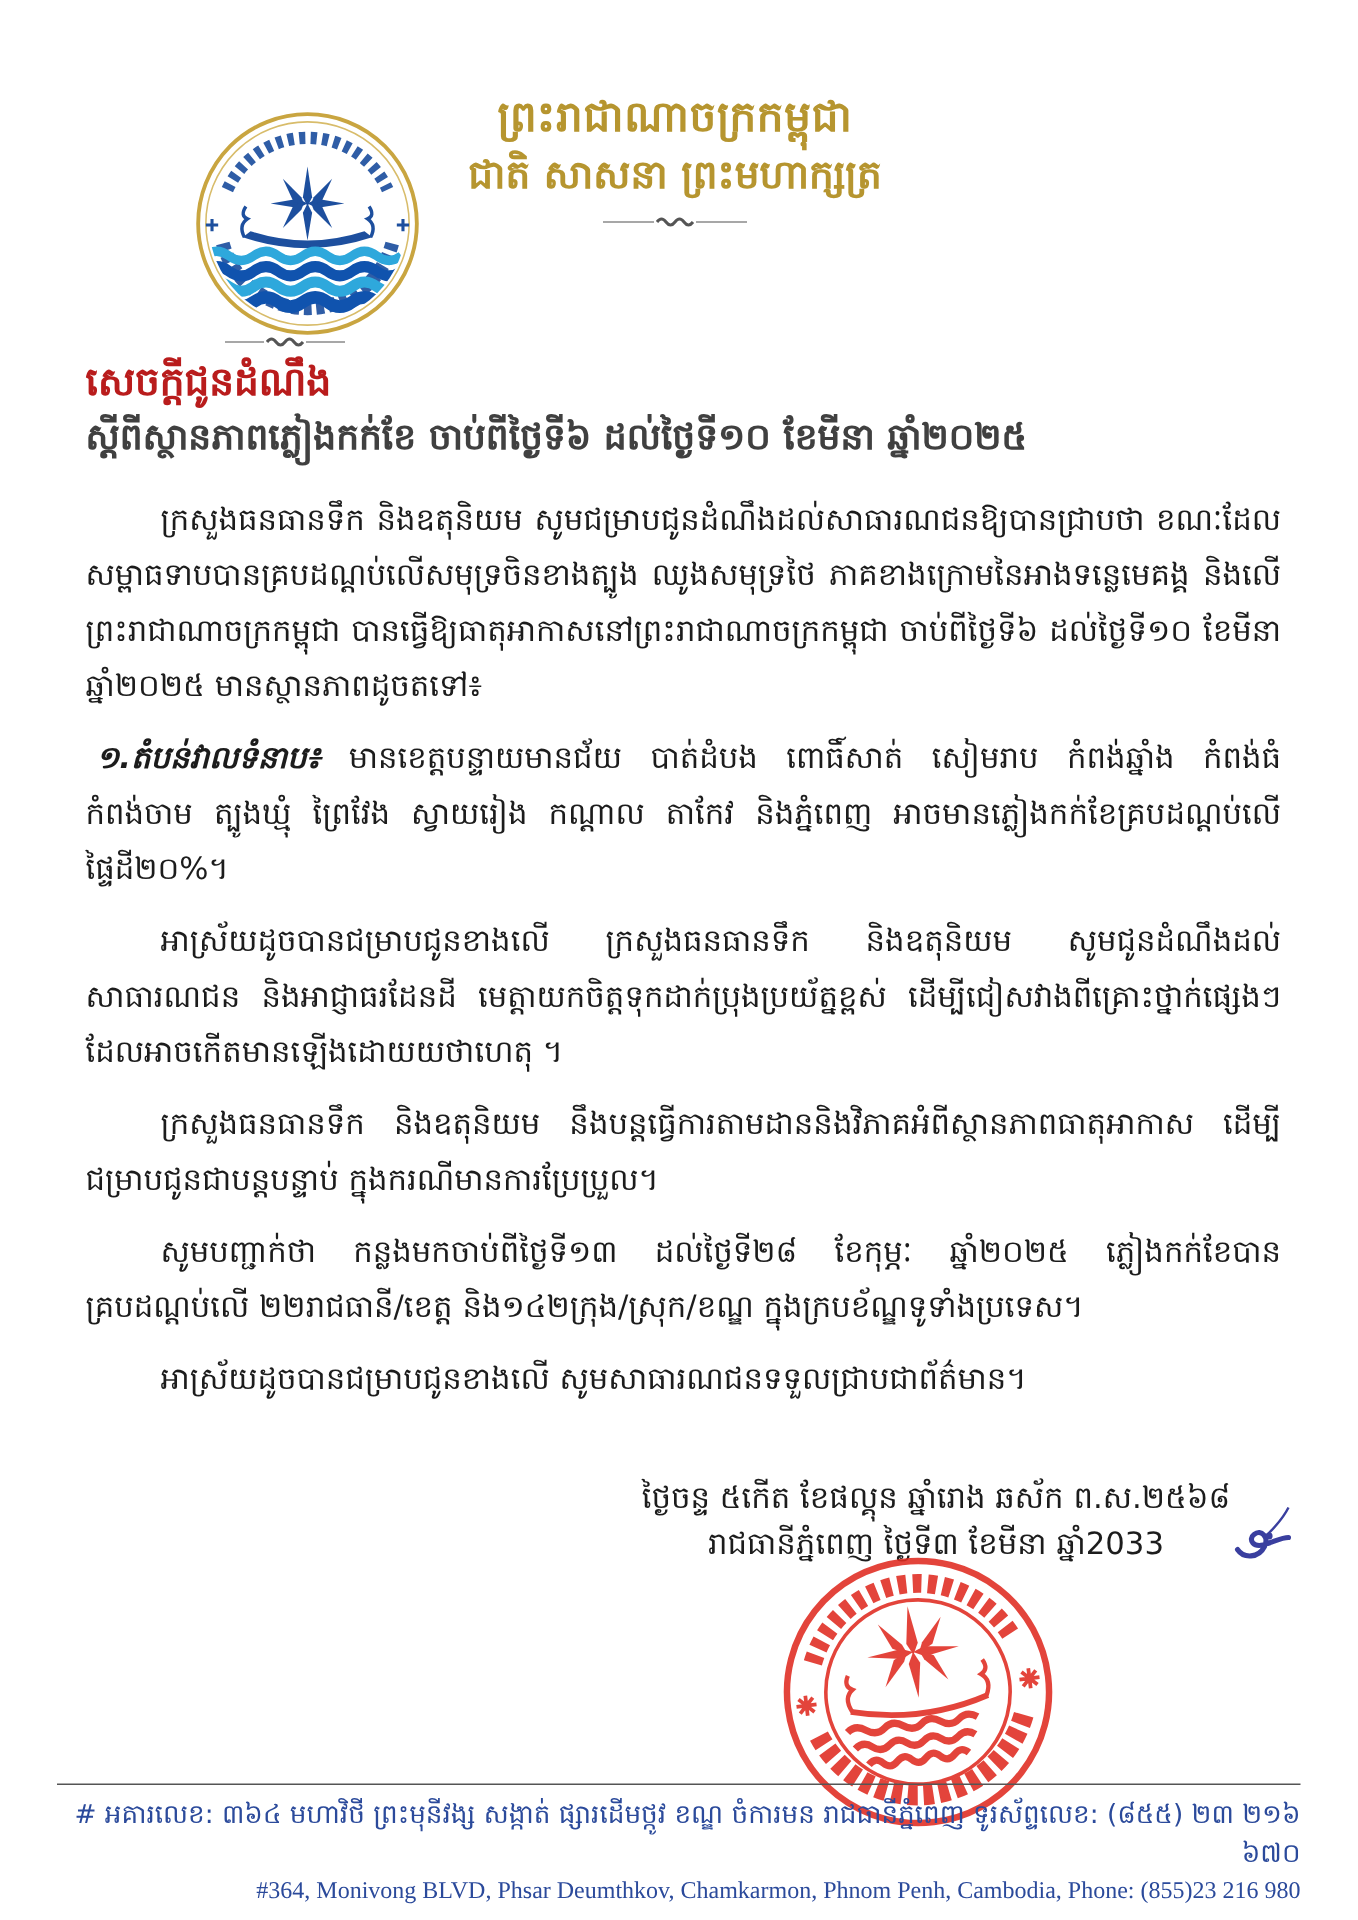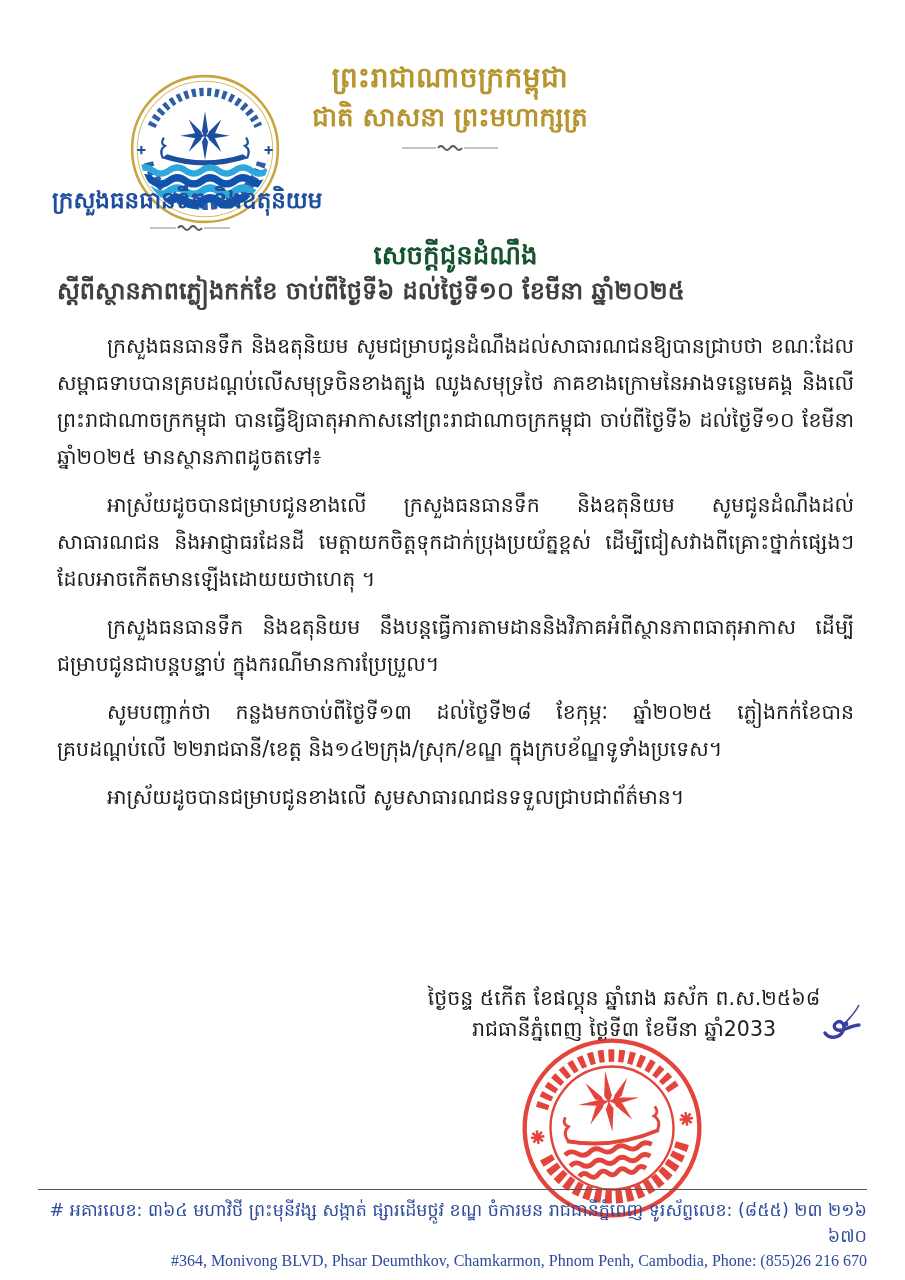--- a/index.html
+++ b/index.html
@@ -27,21 +27,21 @@
     position: absolute; left: 52px; top: 186px;
     color: #1d4f9e; font-weight: bold; font-size: 23px; white-space: nowrap;
   }
   .ministry-divider { position: absolute; left: 150px; top: 222px; }
 
   
   .main {
     position: absolute; left: 57px; top: 238px; width: 797px;
   }
   .doc-title {
-    text-align: center; font-size: 26px; font-weight: bold; color: #14532d;
+    text-align: left; font-size: 26px; font-weight: bold; color: #b91c1c;
     line-height: 34px;
   }
   .doc-subtitle {
     font-size: 24px; font-weight: bold; color: #404040;
     line-height: 38px; margin-bottom: 18px;
   }
   .para {
     font-size: 20.5px; line-height: 37px; text-align: justify; color: #1c1c1c;
   }
   .para.indent { text-indent: 50px; }
@@ -116,33 +116,33 @@
   <div class="kingdom-block">
     <div class="kingdom-line1">ព្រះរាជាណាចក្រកម្ពុជា</div>
     <div class="kingdom-line2">ជាតិ សាសនា ព្រះមហាក្សត្រ</div>
     <svg class="hdr-divider" width="96" height="12" viewBox="0 0 96 12">
       <line x1="0" y1="6" x2="34" y2="6" stroke="#8a8a8a" stroke-width="1"></line>
       <line x1="62" y1="6" x2="96" y2="6" stroke="#8a8a8a" stroke-width="1"></line>
       <path d="M 36,6 q 3,-4 6,0 q 3,4 6,0 q 3,-4 6,0 q 3,4 6,0" fill="none" stroke="#555" stroke-width="2"></path>
     </svg>
   </div>
 
-  <div class="ministry-name">ក្រសួងធនធានទឹក និងឧតុនិយម</div>
   <svg class="ministry-divider" width="80" height="12" viewBox="0 0 80 12">
     <line x1="0" y1="6" x2="26" y2="6" stroke="#8a8a8a" stroke-width="1"></line>
     <line x1="54" y1="6" x2="80" y2="6" stroke="#8a8a8a" stroke-width="1"></line>
     <path d="M 28,6 q 3,-4 6,0 q 3,4 6,0 q 3,-4 6,0 q 3,4 6,0" fill="none" stroke="#555" stroke-width="2"></path>
   </svg>
 
   <div class="main">
     <div class="doc-title">សេចក្តីជូនដំណឹង</div>
     <div class="doc-subtitle">ស្តីពីស្ថានភាពភ្លៀងកក់ខែ ចាប់ពីថ្ងៃទី៦ ដល់ថ្ងៃទី១០ ខែមីនា ឆ្នាំ២០២៥</div>
 
     <p class="para indent">ក្រសួងធនធានទឹក និងឧតុនិយម សូមជម្រាបជូនដំណឹងដល់សាធារណជនឱ្យបានជ្រាបថា ខណៈដែលសម្ពាធទាបបានគ្របដណ្តប់លើសមុទ្រចិនខាងត្បូង ឈូងសមុទ្រថៃ ភាគខាងក្រោមនៃអាងទន្លេមេគង្គ និងលើព្រះរាជាណាចក្រកម្ពុជា បានធ្វើឱ្យធាតុអាកាសនៅព្រះរាជាណាចក្រកម្ពុជា ចាប់ពីថ្ងៃទី៦ ដល់ថ្ងៃទី១០ ខែមីនា ឆ្នាំ២០២៥ មានស្ថានភាពដូចតទៅ៖</p>
 
+    <p class="para sect"><span class="sect-label">១.តំបន់វាលទំនាប៖</span><span> មានខេត្តបន្ទាយមានជ័យ បាត់ដំបង ពោធិ៍សាត់ សៀមរាប កំពង់ឆ្នាំង កំពង់ធំ កំពង់ចាម ត្បូងឃ្មុំ ព្រៃវែង ស្វាយរៀង កណ្តាល តាកែវ និងភ្នំពេញ អាចមានភ្លៀងកក់ខែគ្របដណ្តប់លើផ្ទៃដី២០%។</span></p>
 
 
 
     <p class="para indent gap">អាស្រ័យដូចបានជម្រាបជូនខាងលើ ក្រសួងធនធានទឹក និងឧតុនិយម សូមជូនដំណឹងដល់សាធារណជន និងអាជ្ញាធរដែនដី មេត្តាយកចិត្តទុកដាក់ប្រុងប្រយ័ត្នខ្ពស់ ដើម្បីជៀសវាងពីគ្រោះថ្នាក់ផ្សេងៗដែលអាចកើតមានឡើងដោយយថាហេតុ ។</p>
 
     <p class="para indent gap">ក្រសួងធនធានទឹក និងឧតុនិយម នឹងបន្តធ្វើការតាមដាននិងវិភាគអំពីស្ថានភាពធាតុអាកាស ដើម្បីជម្រាបជូនជាបន្តបន្ទាប់ ក្នុងករណីមានការប្រែប្រួល។</p>
 
     <p class="para indent gap">សូមបញ្ជាក់ថា កន្លងមកចាប់ពីថ្ងៃទី១៣ ដល់ថ្ងៃទី២៨ ខែកុម្ភៈ ឆ្នាំ២០២៥ ភ្លៀងកក់ខែបានគ្របដណ្តប់លើ ២២រាជធានី/ខេត្ត និង១៤២ក្រុង/ស្រុក/ខណ្ឌ ក្នុងក្របខ័ណ្ឌទូទាំងប្រទេស។</p>
 
     <p class="para indent gap">អាស្រ័យដូចបានជម្រាបជូនខាងលើ សូមសាធារណជនទទួលជ្រាបជាព័ត៌មាន។</p>
@@ -189,16 +189,16 @@
 
         <path d="M 48,122 q 6,-5 13,0 t 13,0 t 13,0 t 13,0 t 13,0 t 13,0 t 13,0" stroke-width="5"></path>
         <path d="M 52,134 q 6,-5 12,0 t 12,0 t 12,0 t 12,0 t 12,0 t 12,0 t 12,0" stroke-width="5"></path>
         <path d="M 60,146 q 5,-5 10,0 t 10,0 t 10,0 t 10,0 t 10,0 t 10,0 t 10,0" stroke-width="5"></path>
       </g>
     </svg>
   </div>
 
   <div class="footer">
     <div class="footer-kh"># អគារលេខ: ៣៦៤ មហាវិថី ព្រះមុនីវង្ស សង្កាត់ ផ្សារដើមថ្កូវ ខណ្ឌ ចំការមន រាជធានីភ្នំពេញ ទូរស័ព្ទលេខ: (៨៥៥) ២៣ ២១៦ ៦៧០</div>
-    <div class="footer-en">#364, Monivong BLVD, Phsar Deumthkov, Chamkarmon, Phnom Penh, Cambodia, Phone: (855)26 216 670</div>
+    <div class="footer-en">#364, Monivong BLVD, Phsar Deumthkov, Chamkarmon, Phnom Penh, Cambodia, Phone: (855)23 216 980</div>
   </div>
 
 </div>
 
 </body></html>

